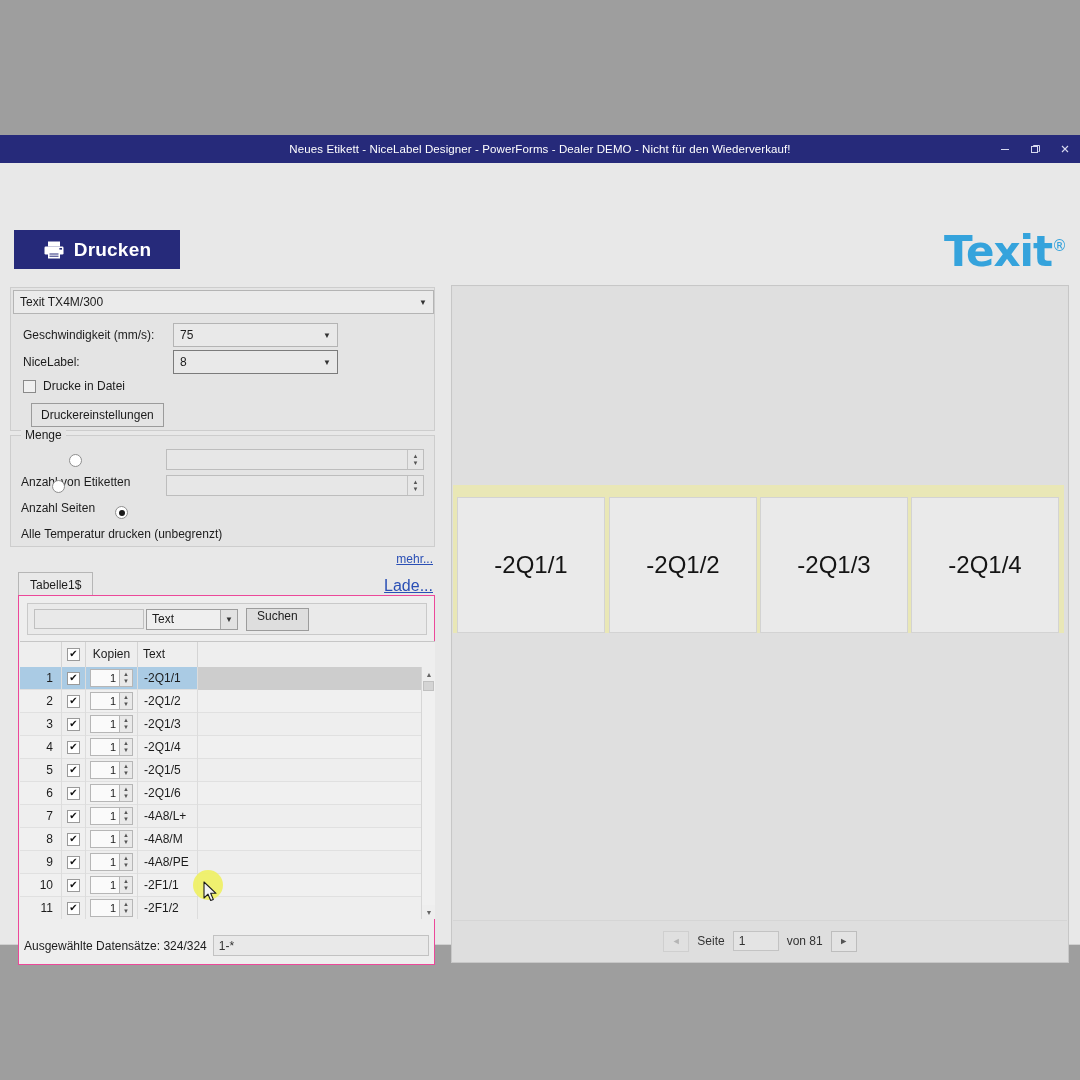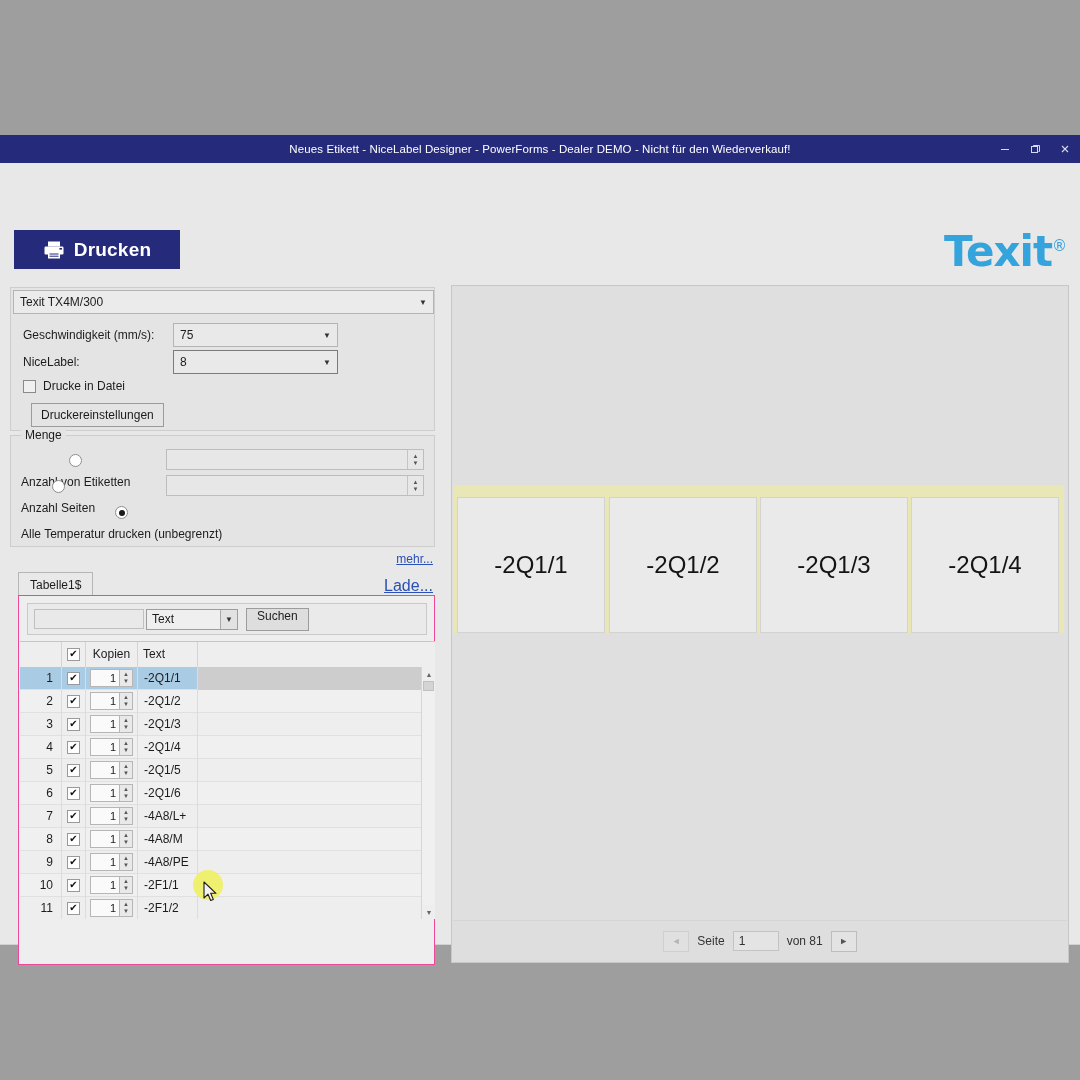--- a/index.html
+++ b/index.html
@@ -636,20 +636,26 @@
                 </div>
               </div>
 
             <div id="grid-scroll">
               <div class="scroll-arrow">▲</div>
               <div id="scroll-thumb"></div>
               <div class="scroll-arrow" id="scroll-arrow-bottom">▼</div>
             </div>
           </div>
 
+          <div id="record-status">
+            <span id="record-label">Ausgewählte Datensätze: 324/324</span>
+            <div id="record-filter">
+              <span>1-*</span>
+            </div>
+          </div>
         </div>
       </div>
 
       <div id="preview">
         <div id="preview-canvas">
           <div id="label-strip">
             <div class="label-card" id="lc0">-2Q1/1</div>
             <div class="label-card" id="lc1">-2Q1/2</div>
             <div class="label-card" id="lc2">-2Q1/3</div>
             <div class="label-card" id="lc3">-2Q1/4</div>

